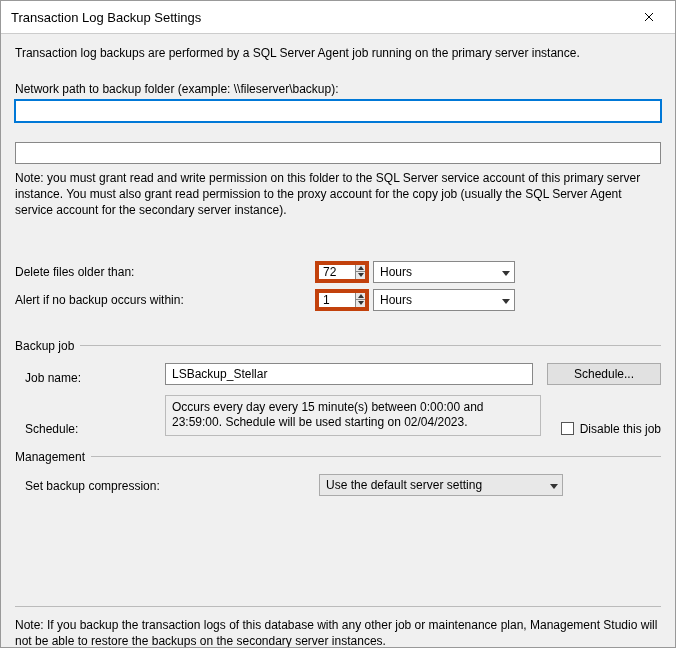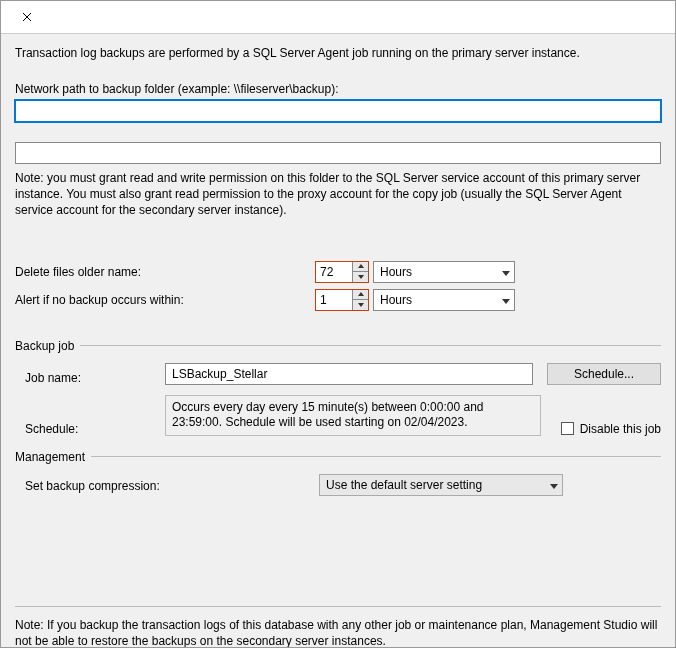--- a/index.html
+++ b/index.html
@@ -66,21 +66,21 @@
     align-items: center;
     margin-top: 6px;
   }
   .row .label-col {
     width: 300px;
   }
   .spinner {
     width: 54px;
     height: 22px;
     display: flex;
-    border: 1px solid #c2410c;
+    border: 4px solid #c2410c;
     background: #fff;
   }
   .spinner input {
     border: none;
     width: 36px;
     padding: 0 4px;
     font-family: inherit;
     font-size: 12px;
     outline: none;
   }
@@ -189,20 +189,21 @@
   }
   .bottom-note {
     margin-top: 10px;
     line-height: 1.35;
   }
 </style>
 </head>
 <body>
 
 <div class="titlebar">
+  <div class="title">Transaction Log Backup Settings</div>
   <div class="close-btn">
     <svg viewBox="0 0 10 10">
         <path d="M1 1 L9 9 M9 1 L1 9" stroke="#000" stroke-width="1" fill="none"></path>
       </svg>
   </div>
 </div>
 
 <div class="content">
 
   <div class="intro">Transaction log backups are performed by a SQL Server Agent job running on the primary server instance.</div>
@@ -212,21 +213,21 @@
 
   <div class="section-gap"></div>
 
   <input class="text-input" type="text" value="" style="">
 
   <div class="note">Note: you must grant read and write permission on this folder to the SQL Server service account of this primary server instance.  You must also grant read permission to the proxy account for the copy job (usually the SQL Server Agent service account for the secondary server instance).</div>
 
   <div style="height:36px"></div>
 
   <div class="row">
-    <div class="label-col">Delete files older name:</div>
+    <div class="label-col">Delete files older than:</div>
     <div class="spinner">
       <input type="text" value="72" style="">
       <div class="arrows">
         <div class="arrow">
             <svg viewBox="0 0 6 4">
               <path d="M0 4 L3 0 L6 4 Z" fill="#333"></path>
             </svg>
           </div>
         <div class="arrow">
             <svg viewBox="0 0 6 4">

